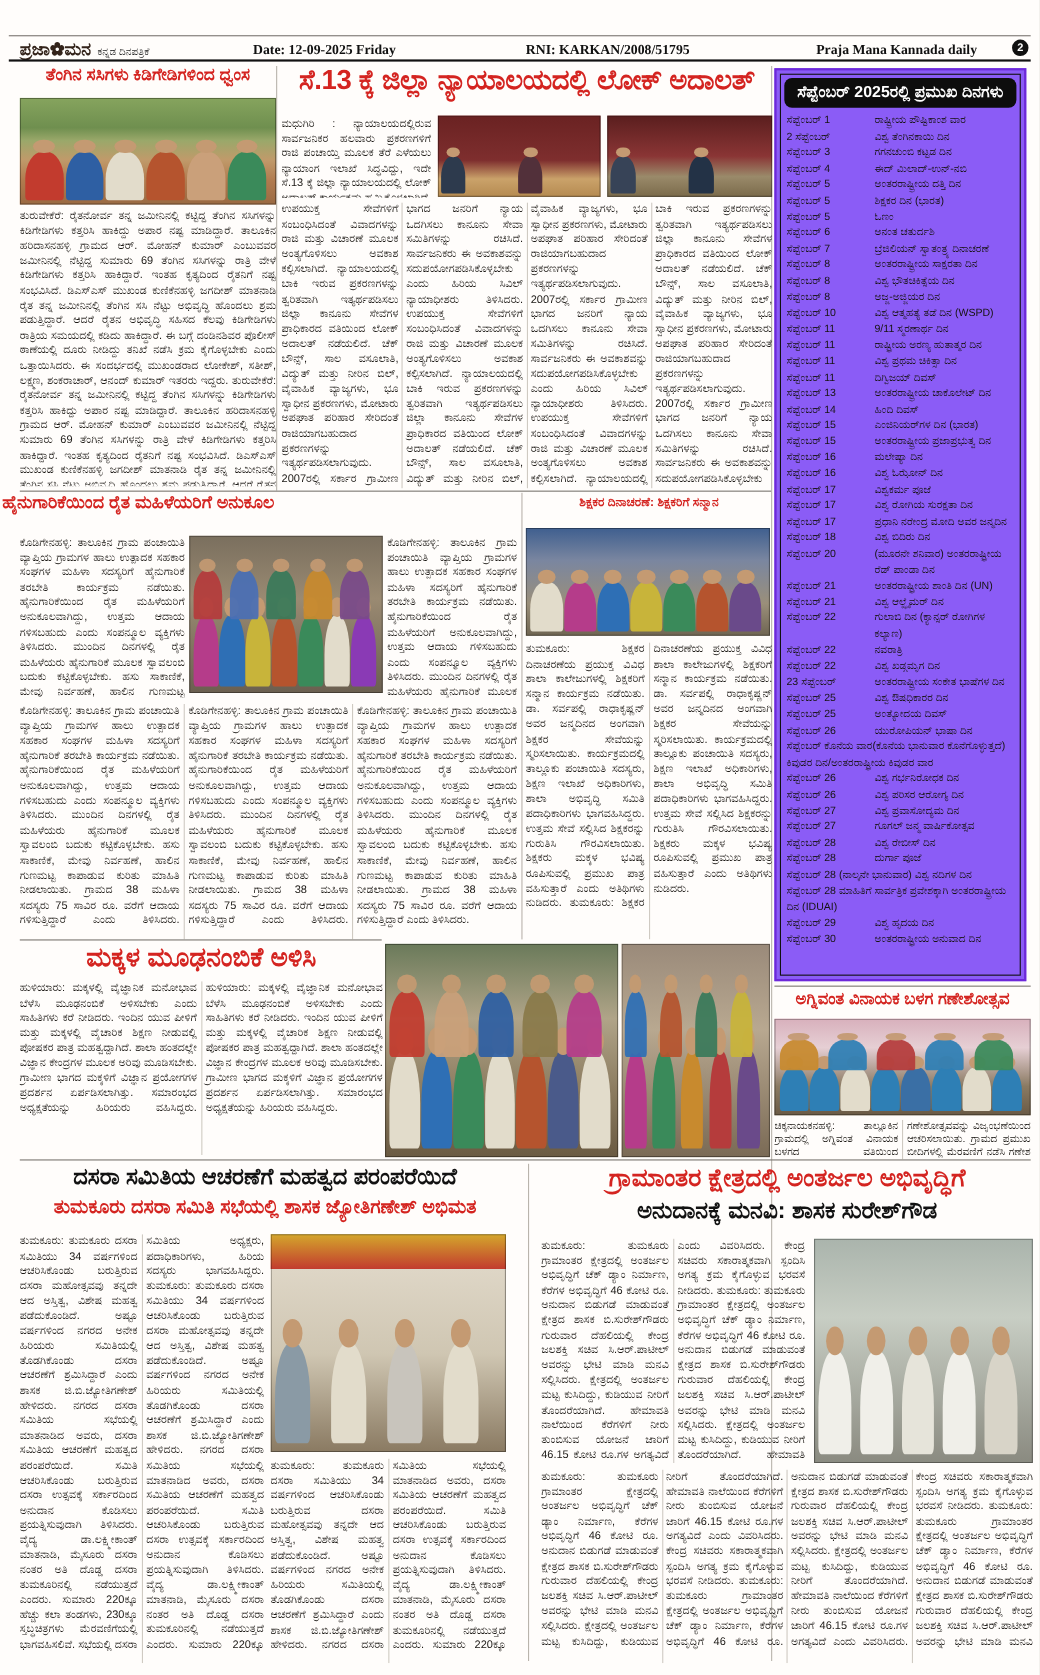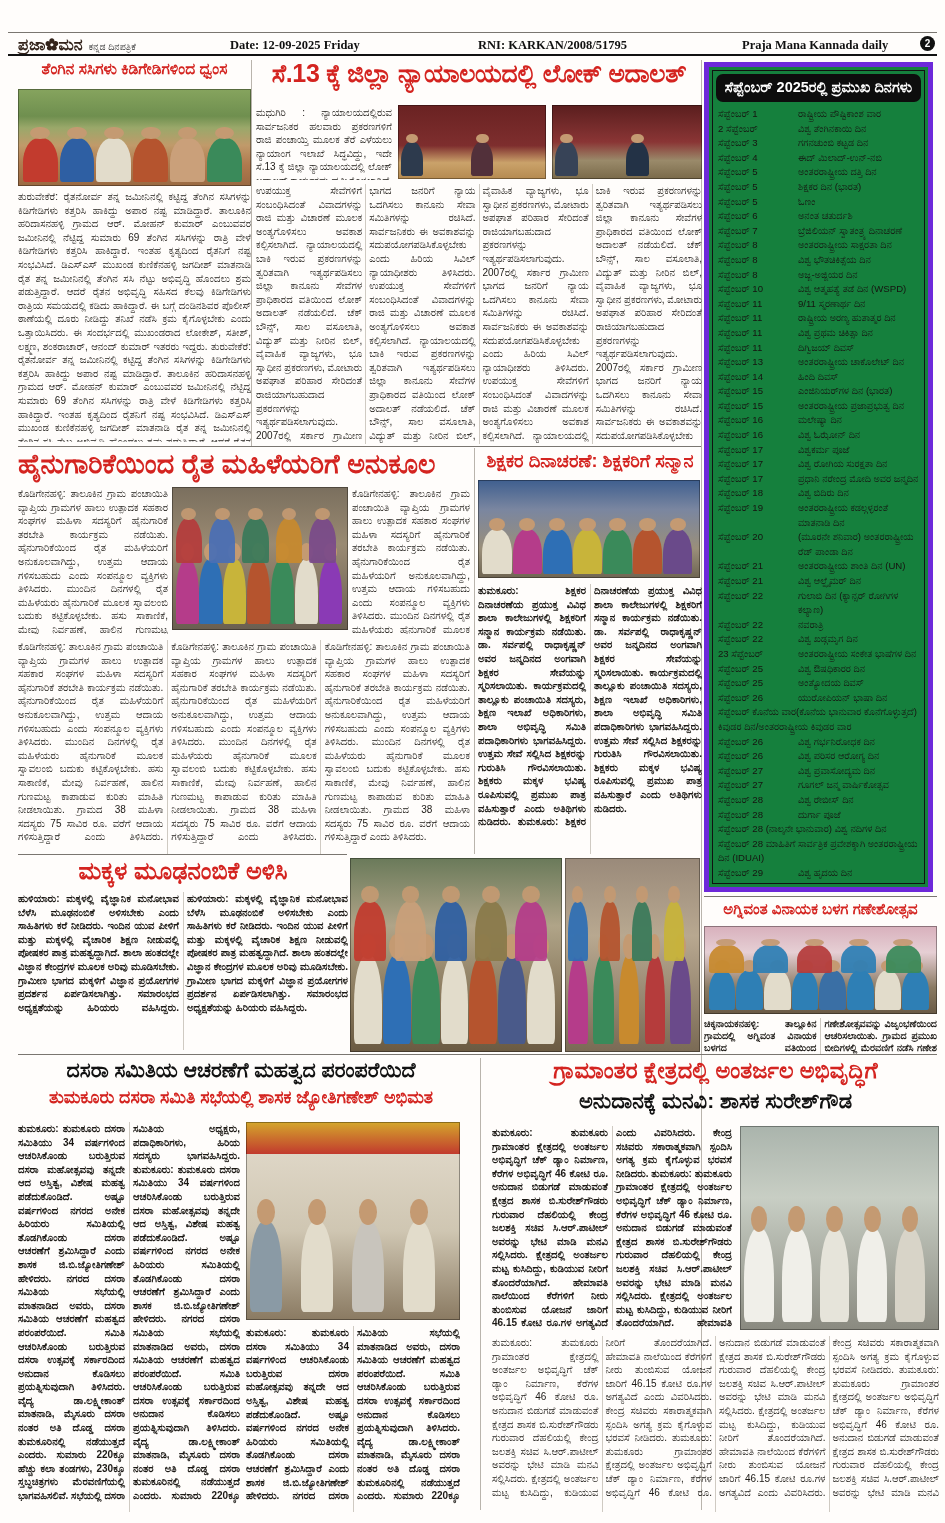--- a/index.html
+++ b/index.html
@@ -13,25 +13,25 @@
   .mast-sub{font-size:9.5px;color:#2c2c2c;margin-left:6px;}
   .hmeta{font-family:"Liberation Serif",serif;font-weight:bold;font-size:12.5px;color:#111;}
   .pagenum{width:15px;height:15px;border-radius:50%;background:#111;color:#fff;font-size:10px;
            font-weight:bold;display:flex;align-items:center;justify-content:center;}
   
   .hl{font-weight:bold;color:#d42420;line-height:1.15;}
   .hl-black{font-weight:bold;color:#121212;line-height:1.15;}
   
   .bodytxt{font-size:10px;line-height:13.6px;text-align:justify;overflow:hidden;color:#1c1915;
            word-break:break-word;}
-  .cols2{column-count:2;column-gap:8px;column-rule:1px solid #cfcac2;font-weight:bold;}
+  .cols2{column-count:2;column-gap:8px;column-rule:1px solid #cfcac2;}
   .cols3{column-count:3;column-gap:8px;column-rule:1px solid #cfcac2;}
   .cols4{column-count:4;column-gap:7px;column-rule:1px solid #cfcac2;}
   
-  .sepbox{border:5px solid #6d28d9;padding:3px;background:#15803d;}
+  .sepbox{border:2px solid #6d28d9;padding:3px;background:#8b5cf6;}
   .sepbox-inner{border:1px solid #111;height:100%;box-sizing:border-box;overflow:hidden;}
   .septitle{background:#0d0d0d;color:#fff;font-weight:bold;font-size:14.5px;text-align:center;
             padding:5px 2px 6px;border-radius:7px;margin:3px;}
   .seprows{padding:2px 5px;font-size:9.6px;line-height:14.6px;color:#161310;}
   .srow{display:flex;}
   .srow.full{display:block;}
   .sd{flex:none;width:80px;}
   .se{flex:1;}
   
   .ph{position:absolute;overflow:hidden;background:#b5ab9a;box-shadow:inset 0 0 0 1px rgba(0,0,0,.35);}
@@ -210,24 +210,20 @@
           </div>
           <div class="srow">
             <span class="sd">ಸೆಪ್ಟೆಂಬರ್ 17</span>
             <span class="se">ಪ್ರಧಾನಿ ನರೇಂದ್ರ ಮೋದಿ ಅವರ ಜನ್ಮದಿನ</span>
           </div>
           <div class="srow">
             <span class="sd">ಸೆಪ್ಟೆಂಬರ್ 18</span>
             <span class="se">ವಿಶ್ವ ಬಿದಿರು ದಿನ</span>
           </div>
           <div class="srow">
-            <span class="sd">ಸೆಪ್ಟೆಂಬರ್ 19</span>
-            <span class="se">ಅಂತರರಾಷ್ಟ್ರೀಯ ಕಡಲ್ಗಳ್ಳರಂತೆ ಮಾತನಾಡಿ ದಿನ</span>
-          </div>
-          <div class="srow">
             <span class="sd">ಸೆಪ್ಟೆಂಬರ್ 20</span>
             <span class="se">(ಮೂರನೇ ಶನಿವಾರ) ಅಂತರರಾಷ್ಟ್ರೀಯ ರೆಡ್ ಪಾಂಡಾ ದಿನ</span>
           </div>
           <div class="srow">
             <span class="sd">ಸೆಪ್ಟೆಂಬರ್ 21</span>
             <span class="se">ಅಂತರರಾಷ್ಟ್ರೀಯ ಶಾಂತಿ ದಿನ (UN)</span>
           </div>
           <div class="srow">
             <span class="sd">ಸೆಪ್ಟೆಂಬರ್ 21</span>
             <span class="se">ವಿಶ್ವ ಆಲ್ಝೈಮರ್ ದಿನ</span>
@@ -293,21 +289,21 @@
           </div>
           <div class="srow">
             <span class="sd">ಸೆಪ್ಟೆಂಬರ್ 30</span>
             <span class="se">ಅಂತರರಾಷ್ಟ್ರೀಯ ಅನುವಾದ ದಿನ</span>
           </div>
         </div>
     </div>
   </div>
 
   <div class="hrule" style="left:18px;top:446px;width:683px;"></div>
-  <div class="abs hl" style="left:18px;top:449px;width:452px;font-size:27px;">ಹೈನುಗಾರಿಕೆಯಿಂದ ರೈತ ಮಹಿಳೆಯರಿಗೆ ಅನುಕೂಲ</div>
+  <div class="abs hl" style="left:2px;top:449px;width:452px;font-size:16px;">ಹೈನುಗಾರಿಕೆಯಿಂದ ರೈತ ಮಹಿಳೆಯರಿಗೆ ಅನುಕೂಲ</div>
   <div class="abs bodytxt" style="left:18px;top:487px;width:150px;height:147px;">ಕೊಡಿಗೇನಹಳ್ಳಿ: ತಾಲೂಕಿನ ಗ್ರಾಮ ಪಂಚಾಯಿತಿ ವ್ಯಾಪ್ತಿಯ ಗ್ರಾಮಗಳ ಹಾಲು ಉತ್ಪಾದಕ ಸಹಕಾರ ಸಂಘಗಳ ಮಹಿಳಾ ಸದಸ್ಯರಿಗೆ ಹೈನುಗಾರಿಕೆ ತರಬೇತಿ ಕಾರ್ಯಕ್ರಮ ನಡೆಯಿತು. ಹೈನುಗಾರಿಕೆಯಿಂದ ರೈತ ಮಹಿಳೆಯರಿಗೆ ಅನುಕೂಲವಾಗಿದ್ದು, ಉತ್ತಮ ಆದಾಯ ಗಳಿಸಬಹುದು ಎಂದು ಸಂಪನ್ಮೂಲ ವ್ಯಕ್ತಿಗಳು ತಿಳಿಸಿದರು. ಮುಂದಿನ ದಿನಗಳಲ್ಲಿ ರೈತ ಮಹಿಳೆಯರು ಹೈನುಗಾರಿಕೆ ಮೂಲಕ ಸ್ವಾವಲಂಬಿ ಬದುಕು ಕಟ್ಟಿಕೊಳ್ಳಬೇಕು. ಹಸು ಸಾಕಾಣಿಕೆ, ಮೇವು ನಿರ್ವಹಣೆ, ಹಾಲಿನ ಗುಣಮಟ್ಟ ಕಾಪಾಡುವ ಕುರಿತು ಮಾಹಿತಿ ನೀಡಲಾಯಿತು. ಗ್ರಾಮದ 38 ಮಹಿಳಾ ಸದಸ್ಯರು 75 ಸಾವಿರ ರೂ. ವರೆಗೆ ಆದಾಯ ಗಳಿಸುತ್ತಿದ್ದಾರೆ ಎಂದು ತಿಳಿಸಿದರು.</div>
   <div class="ph" style="left:172px;top:487px;width:176px;height:143px;background:linear-gradient(180deg,#7a6f5e 0%,#9a8a72 40%,#6a5f50 100%);">
       <span class="p r0" style="left: 2%; width: 13.1429%; background: rgb(181, 60, 138);">
         <span class="phead"></span>
       </span>
       <span class="p r0" style="left: 15.5714%; width: 13.1429%; background: rgb(46, 111, 181);">
         <span class="phead"></span>
       </span>
       <span class="p r0" style="left: 29.1429%; width: 13.1429%; background: rgb(200, 180, 58);">
         <span class="phead"></span>
@@ -336,21 +332,21 @@
       <span class="p r1" style="left: 59%; width: 15%; background: rgb(200, 138, 46);">
         <span class="phead"></span>
       </span>
       <span class="p r1" style="left: 78%; width: 15%; background: rgb(122, 74, 138);">
         <span class="phead"></span>
       </span>
     </div>
   <div class="abs bodytxt" style="left:352px;top:487px;width:118px;height:147px;">ಕೊಡಿಗೇನಹಳ್ಳಿ: ತಾಲೂಕಿನ ಗ್ರಾಮ ಪಂಚಾಯಿತಿ ವ್ಯಾಪ್ತಿಯ ಗ್ರಾಮಗಳ ಹಾಲು ಉತ್ಪಾದಕ ಸಹಕಾರ ಸಂಘಗಳ ಮಹಿಳಾ ಸದಸ್ಯರಿಗೆ ಹೈನುಗಾರಿಕೆ ತರಬೇತಿ ಕಾರ್ಯಕ್ರಮ ನಡೆಯಿತು. ಹೈನುಗಾರಿಕೆಯಿಂದ ರೈತ ಮಹಿಳೆಯರಿಗೆ ಅನುಕೂಲವಾಗಿದ್ದು, ಉತ್ತಮ ಆದಾಯ ಗಳಿಸಬಹುದು ಎಂದು ಸಂಪನ್ಮೂಲ ವ್ಯಕ್ತಿಗಳು ತಿಳಿಸಿದರು. ಮುಂದಿನ ದಿನಗಳಲ್ಲಿ ರೈತ ಮಹಿಳೆಯರು ಹೈನುಗಾರಿಕೆ ಮೂಲಕ ಸ್ವಾವಲಂಬಿ ಬದುಕು ಕಟ್ಟಿಕೊಳ್ಳಬೇಕು. ಹಸು ಸಾಕಾಣಿಕೆ, ಮೇವು ನಿರ್ವಹಣೆ, ಹಾಲಿನ ಗುಣಮಟ್ಟ ಕಾಪಾಡುವ ಕುರಿತು ಮಾಹಿತಿ ನೀಡಲಾಯಿತು. ಗ್ರಾಮದ 38 ಮಹಿಳಾ ಸದಸ್ಯರು 75 ಸಾವಿರ ರೂ. ವರೆಗೆ ಆದಾಯ ಗಳಿಸುತ್ತಿದ್ದಾರೆ ಎಂದು ತಿಳಿಸಿದರು.</div>
   <div class="abs bodytxt cols3" style="left:18px;top:640px;width:452px;height:214px;">ಕೊಡಿಗೇನಹಳ್ಳಿ: ತಾಲೂಕಿನ ಗ್ರಾಮ ಪಂಚಾಯಿತಿ ವ್ಯಾಪ್ತಿಯ ಗ್ರಾಮಗಳ ಹಾಲು ಉತ್ಪಾದಕ ಸಹಕಾರ ಸಂಘಗಳ ಮಹಿಳಾ ಸದಸ್ಯರಿಗೆ ಹೈನುಗಾರಿಕೆ ತರಬೇತಿ ಕಾರ್ಯಕ್ರಮ ನಡೆಯಿತು. ಹೈನುಗಾರಿಕೆಯಿಂದ ರೈತ ಮಹಿಳೆಯರಿಗೆ ಅನುಕೂಲವಾಗಿದ್ದು, ಉತ್ತಮ ಆದಾಯ ಗಳಿಸಬಹುದು ಎಂದು ಸಂಪನ್ಮೂಲ ವ್ಯಕ್ತಿಗಳು ತಿಳಿಸಿದರು. ಮುಂದಿನ ದಿನಗಳಲ್ಲಿ ರೈತ ಮಹಿಳೆಯರು ಹೈನುಗಾರಿಕೆ ಮೂಲಕ ಸ್ವಾವಲಂಬಿ ಬದುಕು ಕಟ್ಟಿಕೊಳ್ಳಬೇಕು. ಹಸು ಸಾಕಾಣಿಕೆ, ಮೇವು ನಿರ್ವಹಣೆ, ಹಾಲಿನ ಗುಣಮಟ್ಟ ಕಾಪಾಡುವ ಕುರಿತು ಮಾಹಿತಿ ನೀಡಲಾಯಿತು. ಗ್ರಾಮದ 38 ಮಹಿಳಾ ಸದಸ್ಯರು 75 ಸಾವಿರ ರೂ. ವರೆಗೆ ಆದಾಯ ಗಳಿಸುತ್ತಿದ್ದಾರೆ ಎಂದು ತಿಳಿಸಿದರು. ಕೊಡಿಗೇನಹಳ್ಳಿ: ತಾಲೂಕಿನ ಗ್ರಾಮ ಪಂಚಾಯಿತಿ ವ್ಯಾಪ್ತಿಯ ಗ್ರಾಮಗಳ ಹಾಲು ಉತ್ಪಾದಕ ಸಹಕಾರ ಸಂಘಗಳ ಮಹಿಳಾ ಸದಸ್ಯರಿಗೆ ಹೈನುಗಾರಿಕೆ ತರಬೇತಿ ಕಾರ್ಯಕ್ರಮ ನಡೆಯಿತು. ಹೈನುಗಾರಿಕೆಯಿಂದ ರೈತ ಮಹಿಳೆಯರಿಗೆ ಅನುಕೂಲವಾಗಿದ್ದು, ಉತ್ತಮ ಆದಾಯ ಗಳಿಸಬಹುದು ಎಂದು ಸಂಪನ್ಮೂಲ ವ್ಯಕ್ತಿಗಳು ತಿಳಿಸಿದರು. ಮುಂದಿನ ದಿನಗಳಲ್ಲಿ ರೈತ ಮಹಿಳೆಯರು ಹೈನುಗಾರಿಕೆ ಮೂಲಕ ಸ್ವಾವಲಂಬಿ ಬದುಕು ಕಟ್ಟಿಕೊಳ್ಳಬೇಕು. ಹಸು ಸಾಕಾಣಿಕೆ, ಮೇವು ನಿರ್ವಹಣೆ, ಹಾಲಿನ ಗುಣಮಟ್ಟ ಕಾಪಾಡುವ ಕುರಿತು ಮಾಹಿತಿ ನೀಡಲಾಯಿತು. ಗ್ರಾಮದ 38 ಮಹಿಳಾ ಸದಸ್ಯರು 75 ಸಾವಿರ ರೂ. ವರೆಗೆ ಆದಾಯ ಗಳಿಸುತ್ತಿದ್ದಾರೆ ಎಂದು ತಿಳಿಸಿದರು. ಕೊಡಿಗೇನಹಳ್ಳಿ: ತಾಲೂಕಿನ ಗ್ರಾಮ ಪಂಚಾಯಿತಿ ವ್ಯಾಪ್ತಿಯ ಗ್ರಾಮಗಳ ಹಾಲು ಉತ್ಪಾದಕ ಸಹಕಾರ ಸಂಘಗಳ ಮಹಿಳಾ ಸದಸ್ಯರಿಗೆ ಹೈನುಗಾರಿಕೆ ತರಬೇತಿ ಕಾರ್ಯಕ್ರಮ ನಡೆಯಿತು. ಹೈನುಗಾರಿಕೆಯಿಂದ ರೈತ ಮಹಿಳೆಯರಿಗೆ ಅನುಕೂಲವಾಗಿದ್ದು, ಉತ್ತಮ ಆದಾಯ ಗಳಿಸಬಹುದು ಎಂದು ಸಂಪನ್ಮೂಲ ವ್ಯಕ್ತಿಗಳು ತಿಳಿಸಿದರು. ಮುಂದಿನ ದಿನಗಳಲ್ಲಿ ರೈತ ಮಹಿಳೆಯರು ಹೈನುಗಾರಿಕೆ ಮೂಲಕ ಸ್ವಾವಲಂಬಿ ಬದುಕು ಕಟ್ಟಿಕೊಳ್ಳಬೇಕು. ಹಸು ಸಾಕಾಣಿಕೆ, ಮೇವು ನಿರ್ವಹಣೆ, ಹಾಲಿನ ಗುಣಮಟ್ಟ ಕಾಪಾಡುವ ಕುರಿತು ಮಾಹಿತಿ ನೀಡಲಾಯಿತು. ಗ್ರಾಮದ 38 ಮಹಿಳಾ ಸದಸ್ಯರು 75 ಸಾವಿರ ರೂ. ವರೆಗೆ ಆದಾಯ ಗಳಿಸುತ್ತಿದ್ದಾರೆ ಎಂದು ತಿಳಿಸಿದರು.</div>
 
-  <div class="abs hl" style="left:478px;top:451px;width:224px;font-size:18px;text-align:center;">ಶಿಕ್ಷಕರ ದಿನಾಚರಣೆ: ಶಿಕ್ಷಕರಿಗೆ ಸನ್ಮಾನ</div>
+  <div class="abs hl" style="left:478px;top:451px;width:224px;font-size:11px;text-align:center;">ಶಿಕ್ಷಕರ ದಿನಾಚರಣೆ: ಶಿಕ್ಷಕರಿಗೆ ಸನ್ಮಾನ</div>
   <div class="ph" style="left:478px;top:480px;width:222px;height:98px;background:linear-gradient(180deg,#3f5f8f 0%,#7a86a0 30%,#9a8f7a 70%,#6f6552 100%);">
       <span class="p r0" style="left: 2%; width: 13.1429%; background: rgb(226, 220, 203);">
         <span class="phead"></span>
       </span>
       <span class="p r0" style="left: 15.5714%; width: 13.1429%; background: rgb(181, 60, 138);">
         <span class="phead"></span>
       </span>
       <span class="p r0" style="left: 29.1429%; width: 13.1429%; background: rgb(46, 111, 181);">
         <span class="phead"></span>
       </span>

